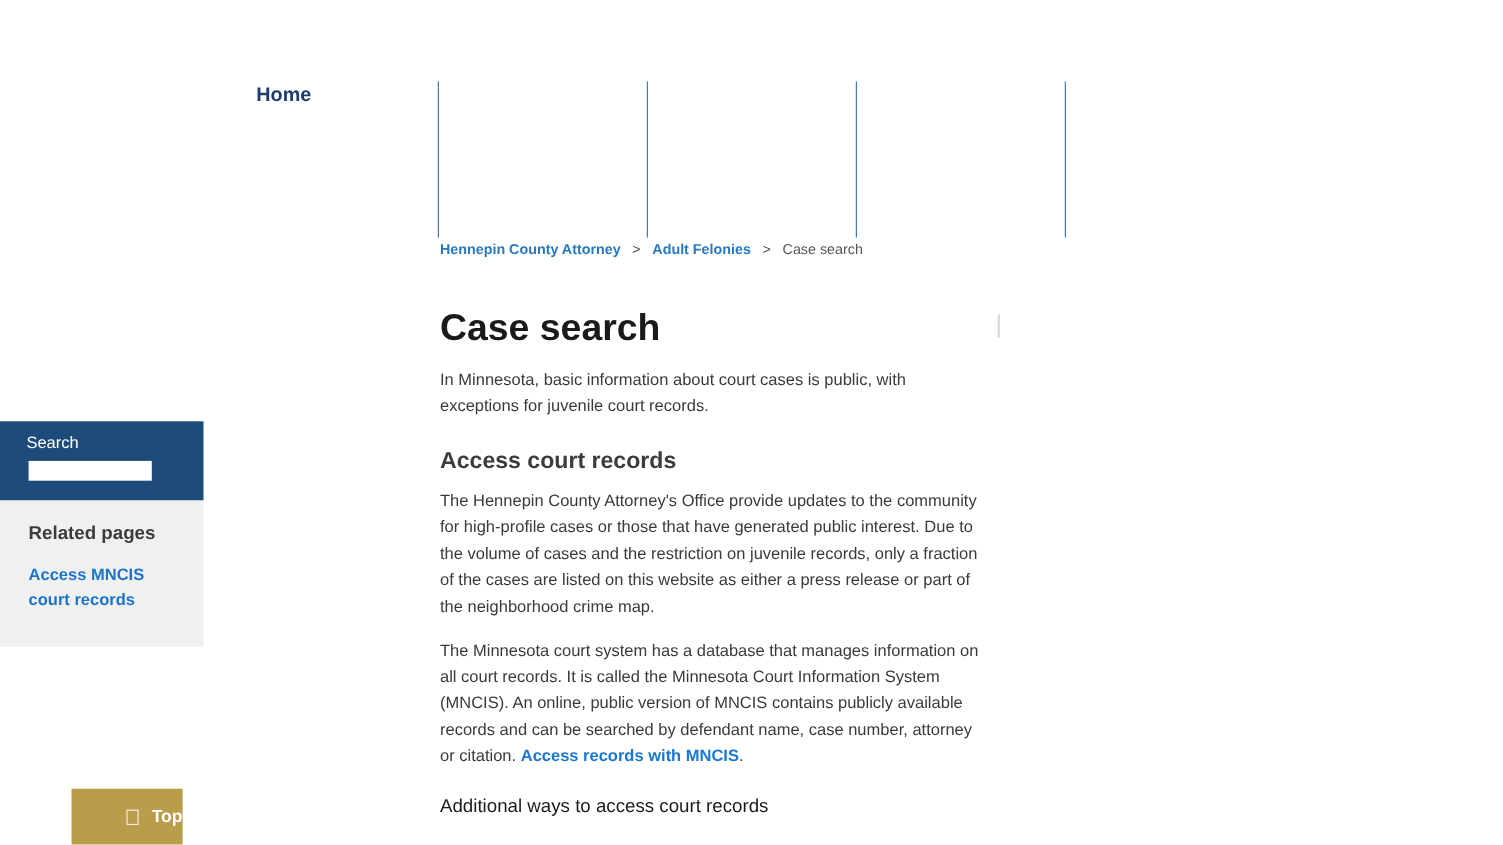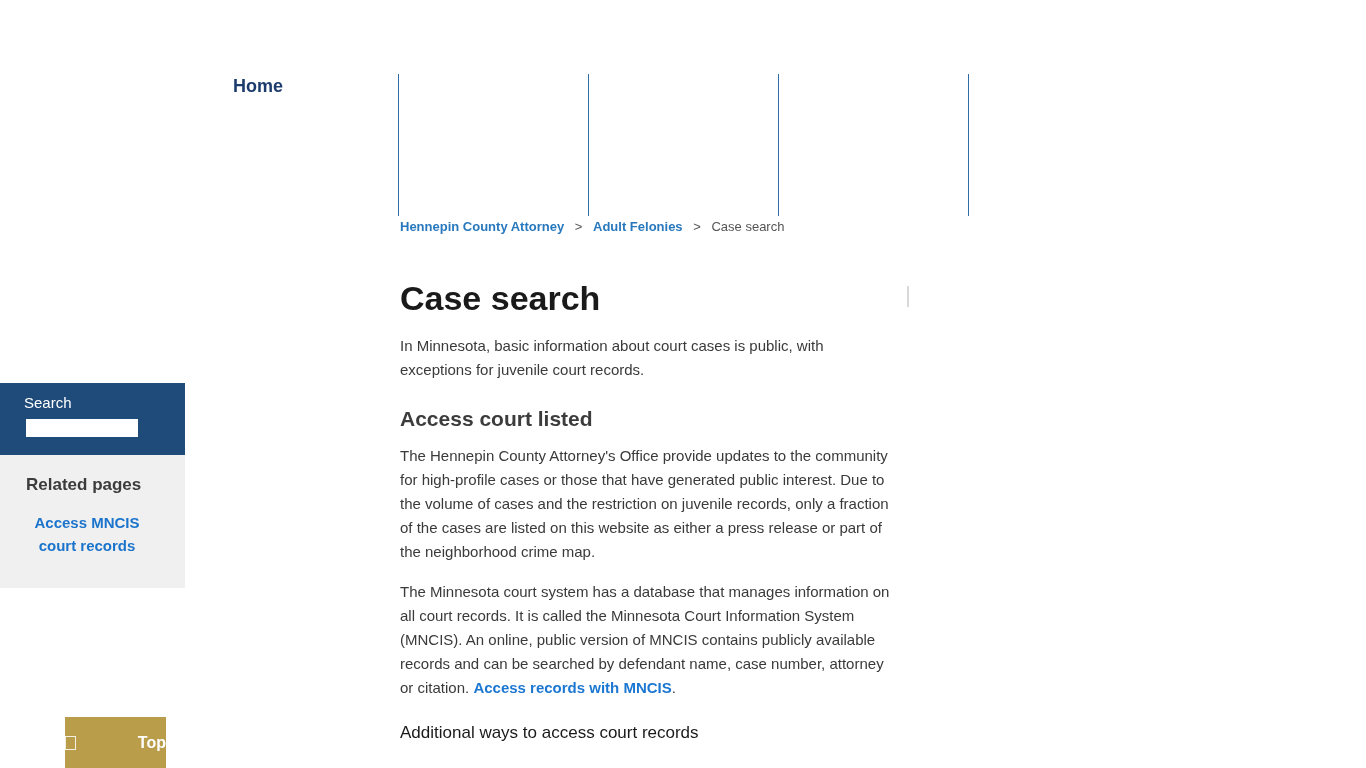--- a/index.html
+++ b/index.html
@@ -100,21 +100,20 @@
   }
 
   
   .related-panel {
     position: absolute;
     left: 0;
     top: 455px;
     width: 185px;
     height: 133px;
     background: #f0f0f0;
-    text-align: center;
   }
   .related-heading {
     position: absolute;
     left: 26px;
     top: 20px;
     font-size: 17px;
     font-weight: 700;
     color: #3c3c3c;
   }
   .related-link {
@@ -209,21 +208,21 @@
   .top-button {
     position: absolute;
     left: 65px;
     top: 717px;
     width: 101px;
     height: 51px;
     background: #b99d4a;
     border: none;
     display: flex;
     align-items: center;
-    justify-content: space-between;
+    justify-content: flex-end;
     gap: 12px;
     cursor: pointer;
     font-family: "Liberation Sans", "DejaVu Sans", sans-serif;
   }
   .tofu-icon {
     display: inline-block;
     width: 11px;
     height: 14px;
     border: 1px solid rgba(255, 255, 255, 0.85);
   }
@@ -265,21 +264,21 @@
     <span class="crumb current">Case search</span>
   </nav>
 
   <div class="title-divider"></div>
 
   <main class="content">
     <h1 class="page-title">Case search</h1>
 
     <p class="para">In Minnesota, basic information about court cases is public, with exceptions for juvenile court records.</p>
 
-    <h2 class="section-heading">Access court listed</h2>
+    <h2 class="section-heading">Access court records</h2>
 
     <p class="para">The Hennepin County Attorney's Office provide updates to the community for high-profile cases or those that have generated public interest. Due to the volume of cases and the restriction on juvenile records, only a fraction of the cases are listed on this website as either a press release or part of the neighborhood crime map.</p>
 
     <p class="para"><span>The Minnesota court system has a database that manages information on all court records. It is called the Minnesota Court Information System (MNCIS). An online, public version of MNCIS contains publicly available records and can be searched by defendant name, case number, attorney or citation. </span><a href="#" class="inline-link">Access records with MNCIS</a><span>.</span></p>
 
     <h3 class="sub-heading">Additional ways to access court records</h3>
   </main>
 
   <button class="top-button">
     <span class="tofu-icon"></span>

